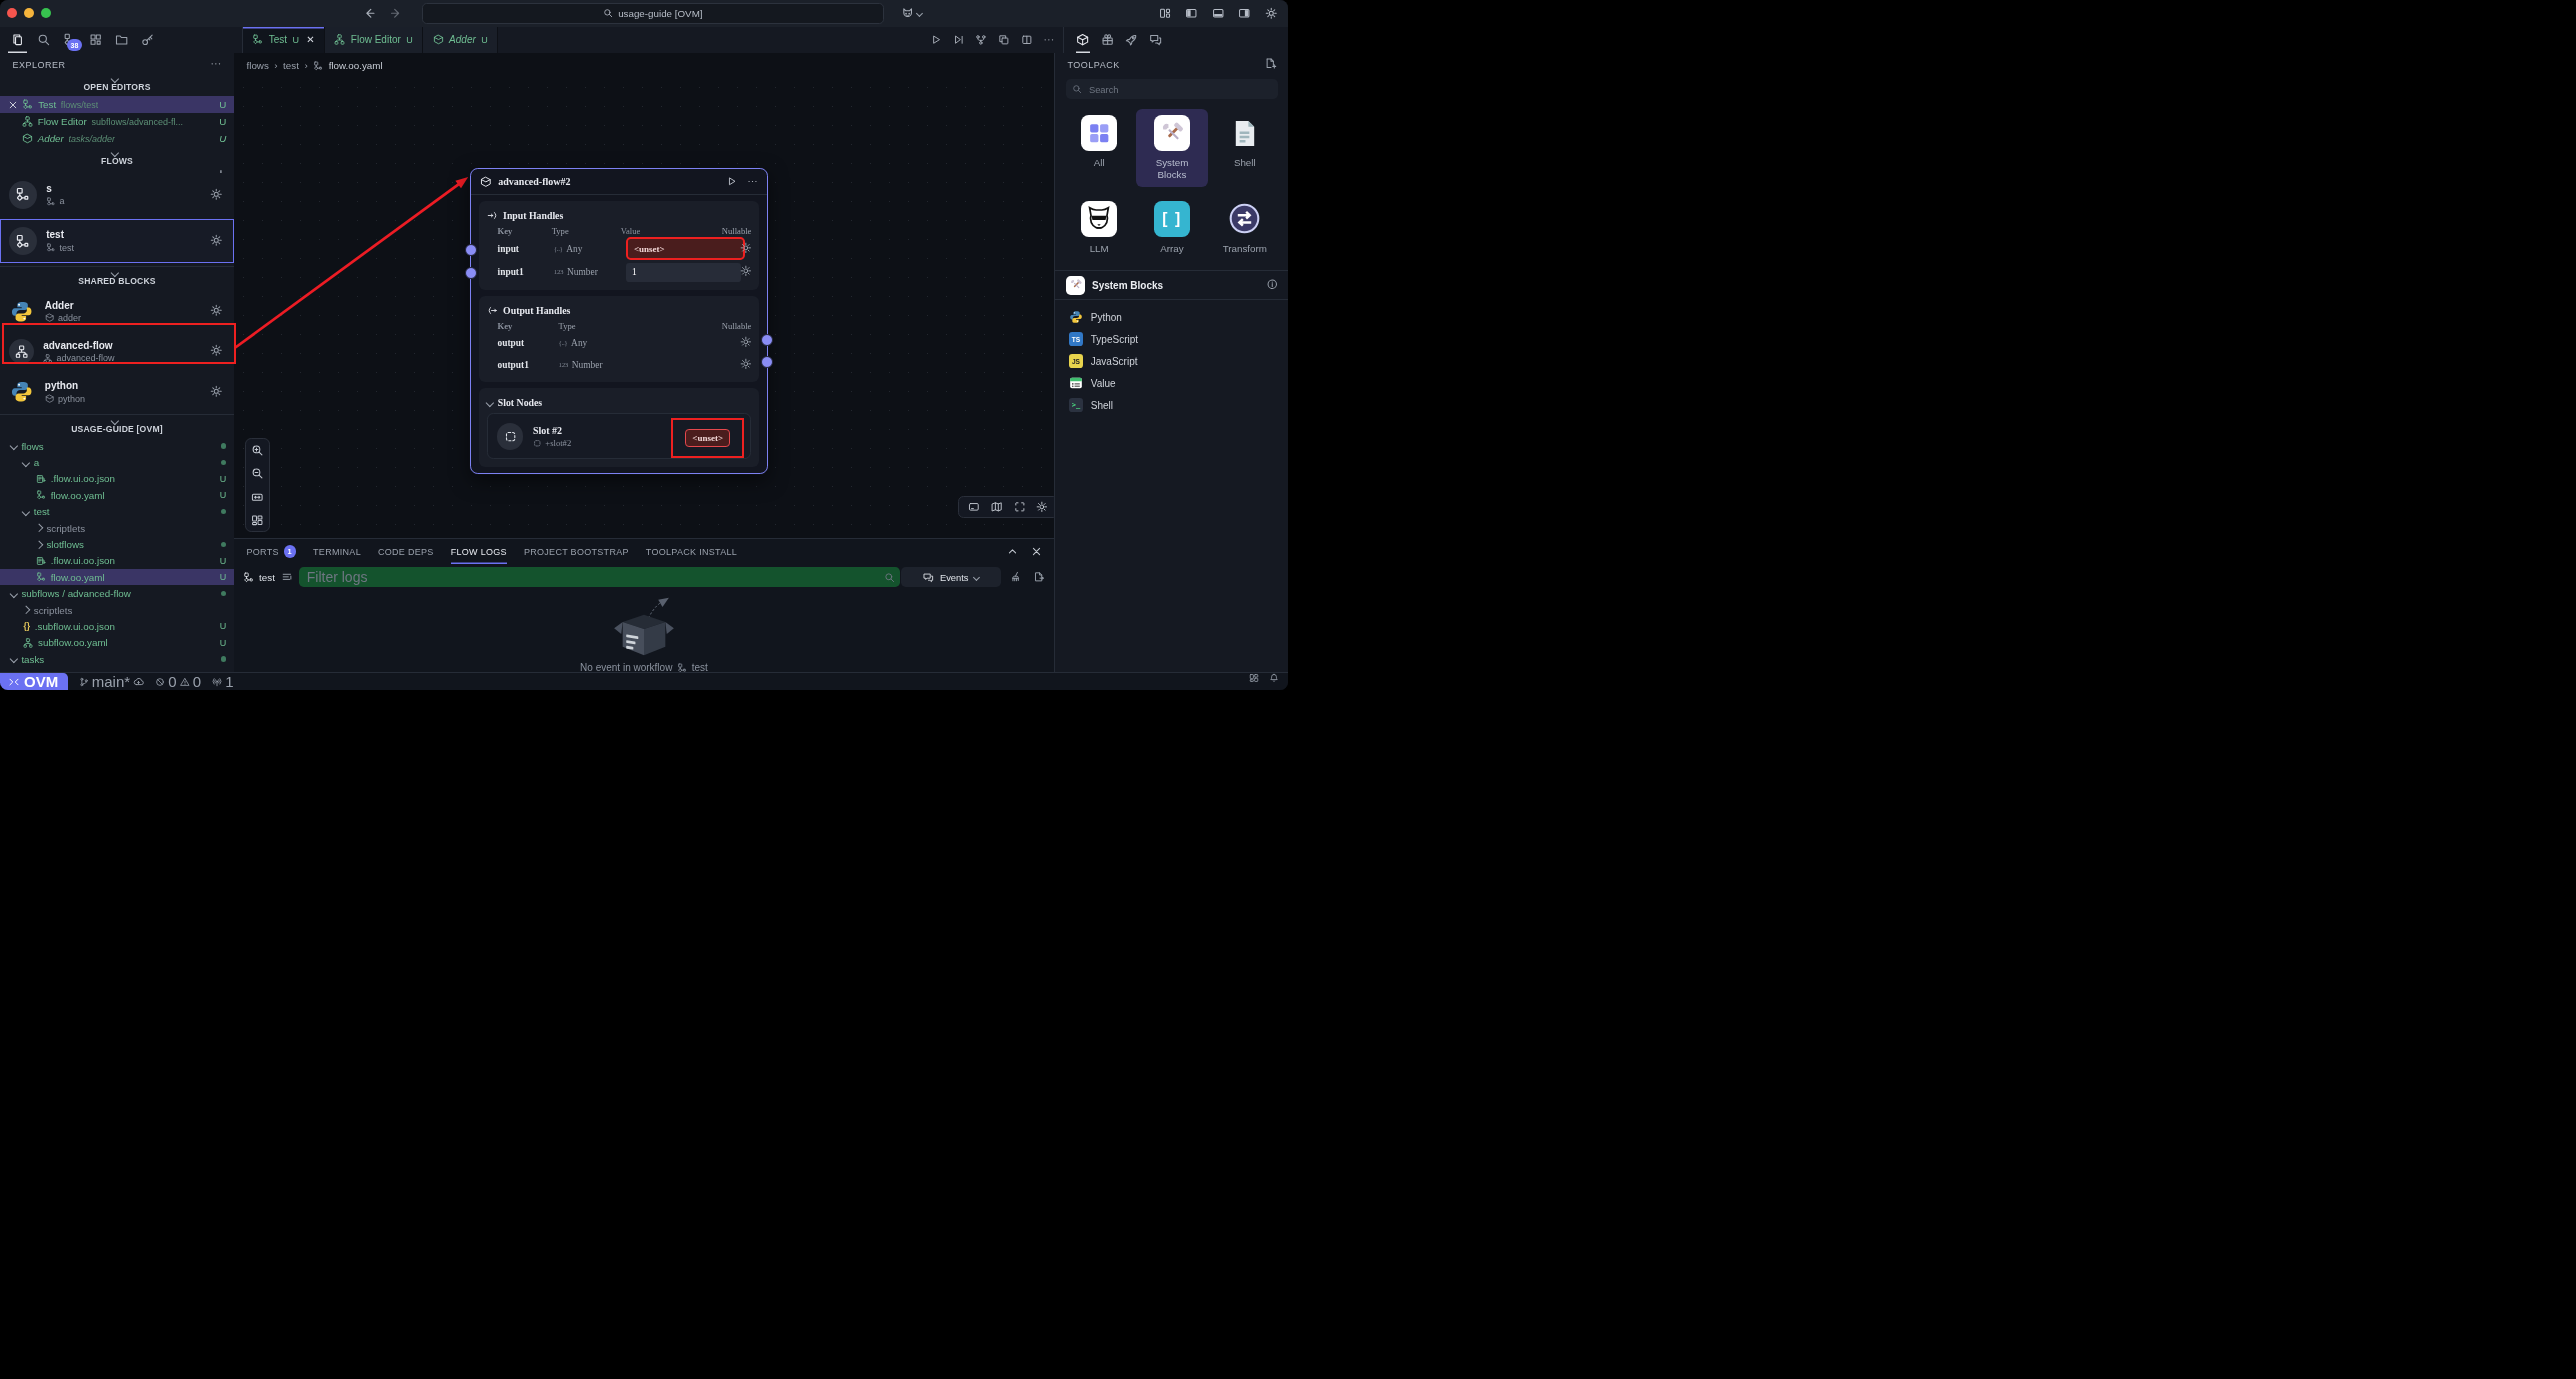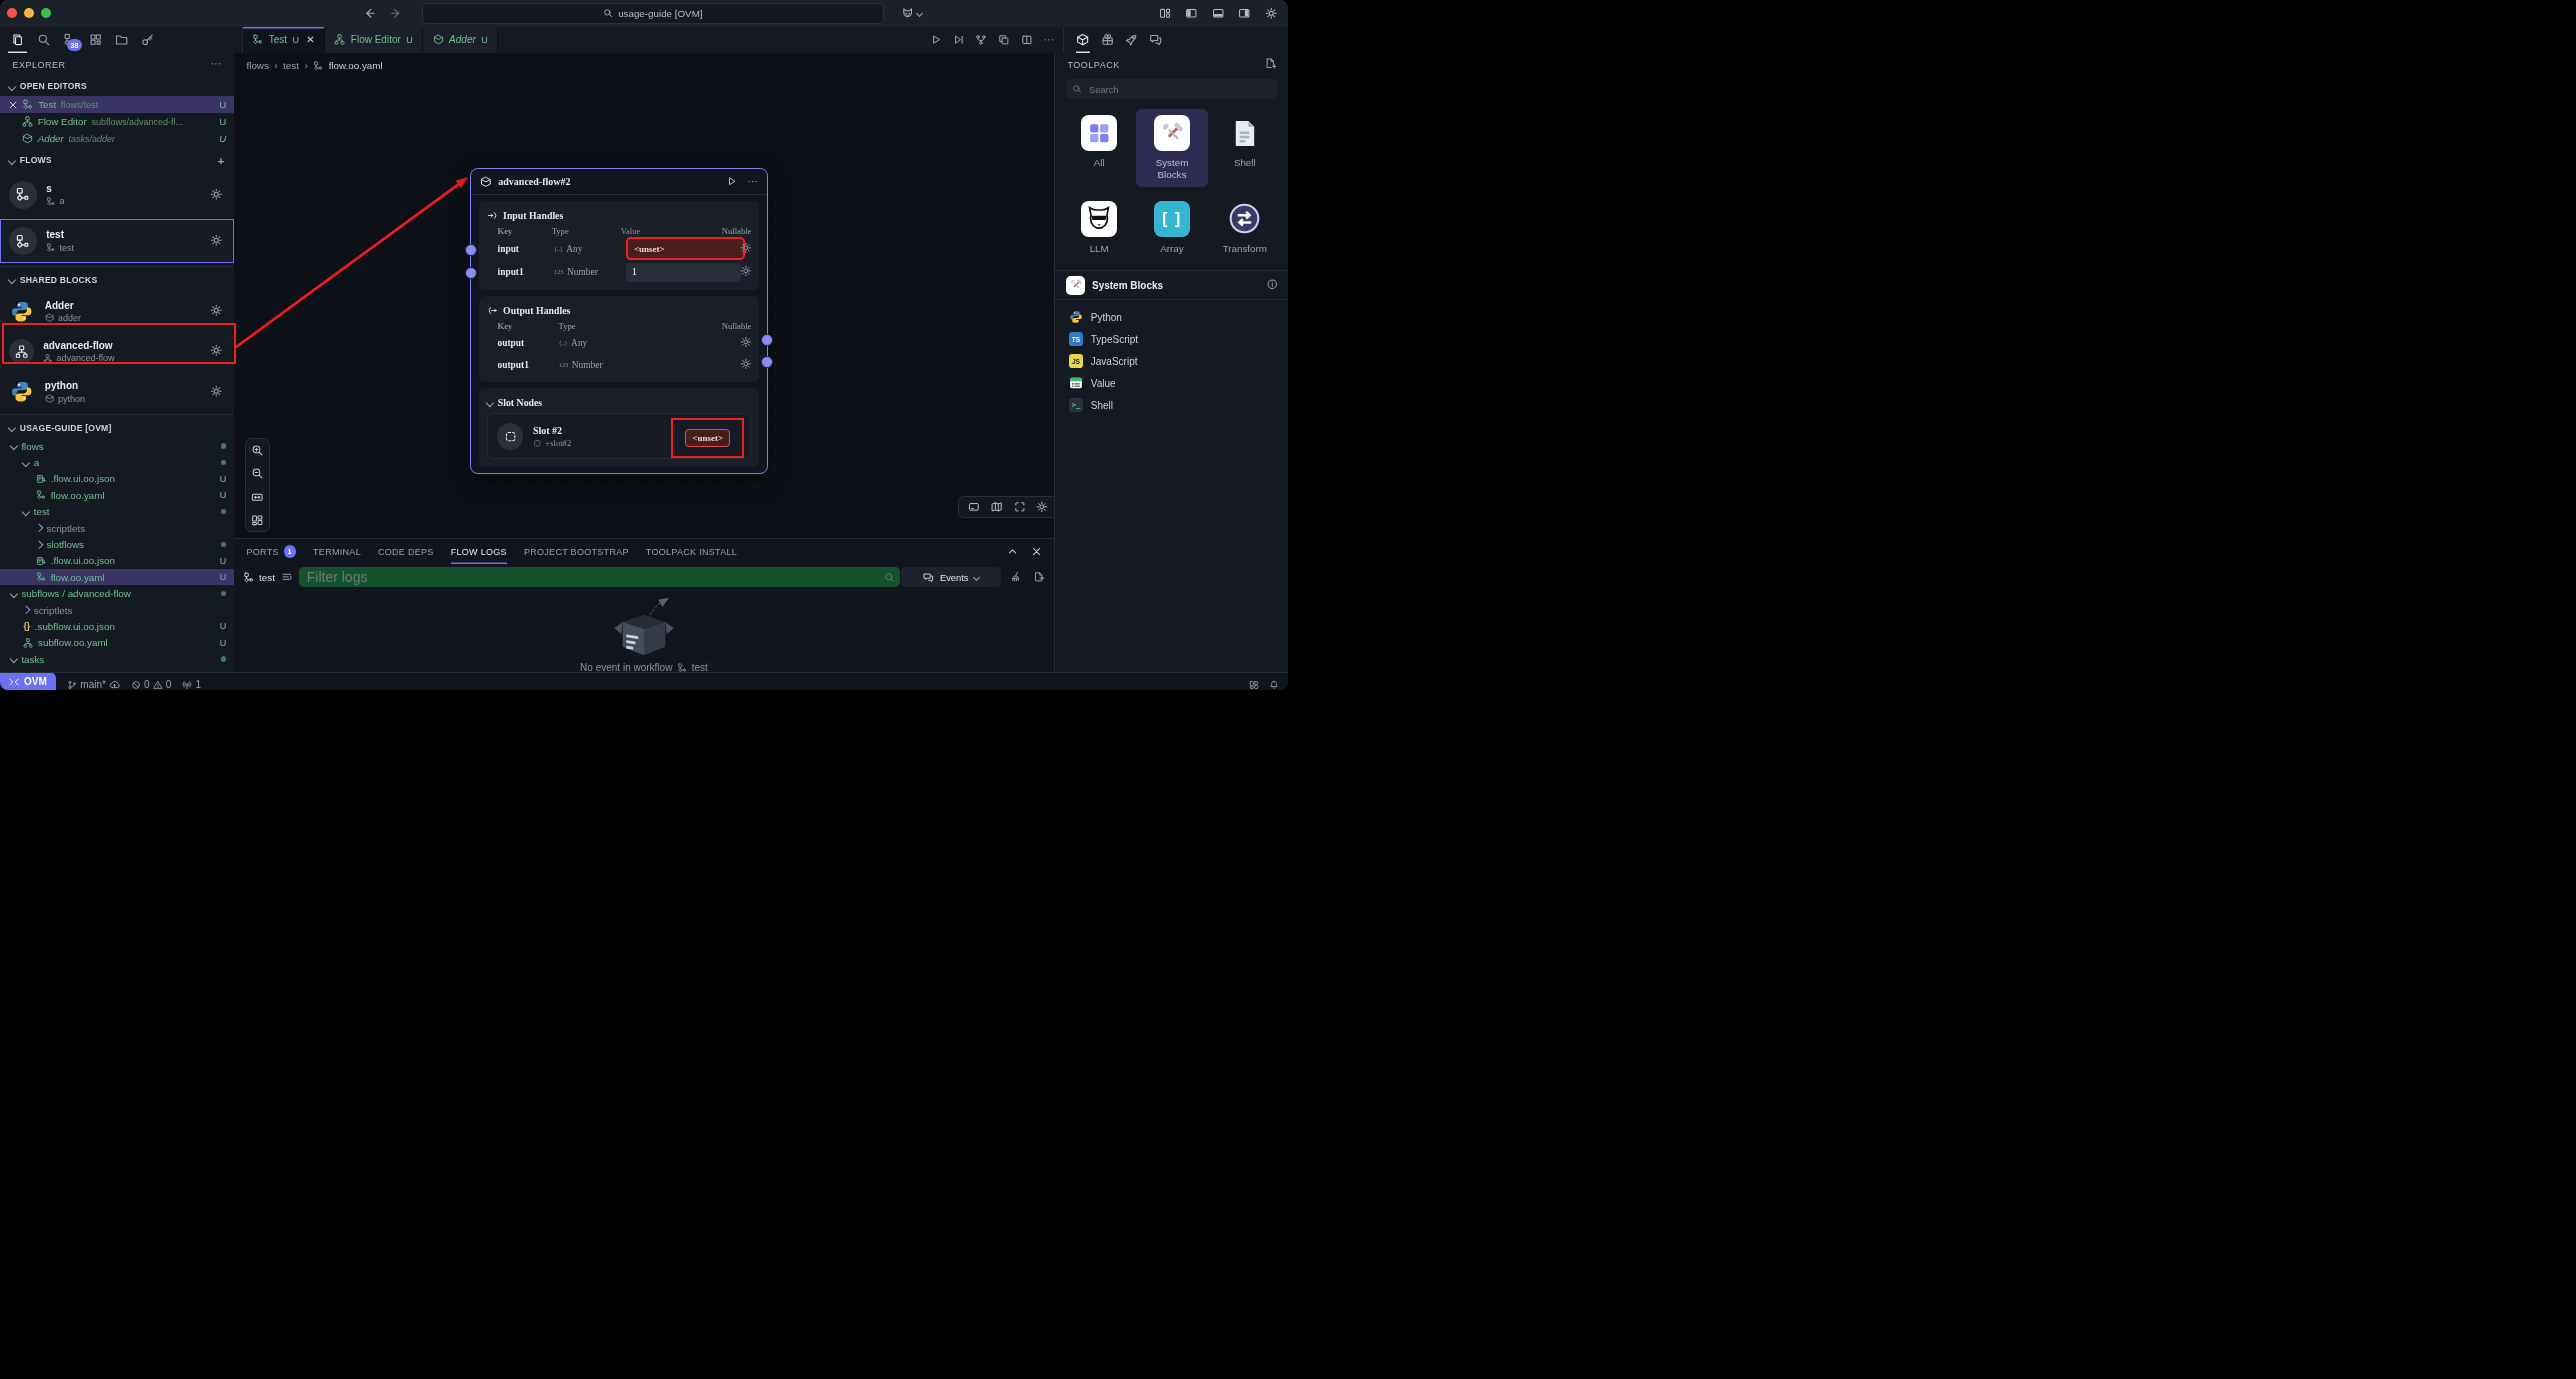--- a/index.html
+++ b/index.html
@@ -26,21 +26,21 @@
   .etab.active{background:#10141c;box-shadow:inset 0 1.6px 0 #6b71f2;}
   .etab .mod{color:#6fbe92;font-size:9px;}
   .etab .x{color:#d6dae2;margin-left:1.6px;}
   .etab.italic span.tname{font-style:italic;}
   #edactions{position:absolute;right:7.8px;top:0;height:26.5px;display:flex;align-items:center;gap:11px;color:#aab0ba;}
   #paneltabs{flex:1;display:flex;align-items:center;gap:11px;padding-left:12.5px;color:#9aa1ac;border-left:0.8px solid #262c37;}
   .ptab{height:26px;display:flex;align-items:center;}
   .ptab.active{color:#e8eaf0;box-shadow:inset 0 -1.6px 0 #d8dbe2;}
   
   #sidebar{position:absolute;left:0;top:53px;width:234px;height:619px;background:#151922;border-right:0.8px solid #262c37;overflow:hidden;}
-  .sechead{display:flex;align-items:center;height:20px;padding:0 9.4px;font-weight:bold;font-size:8.6px;color:#ced3db;letter-spacing:0.2px;}
+  .sechead{display:flex;align-items:center;height:20px;padding:0 9.4px;font-weight:bold;font-size:8.6px;color:#ced3db;letter-spacing:0.2px;flex-direction:column;}
   .sechead .chev{margin-right:4.7px;}
   .sechead .right{margin-left:auto;color:#9aa1ac;}
   #explorerhead{height:23.4px;display:flex;align-items:center;padding:0 12.5px;color:#b6bcc6;font-size:9px;letter-spacing:0.5px;}
   #explorerhead .right{margin-left:auto;}
   .oerow{display:flex;align-items:center;height:17px;padding:0 7.8px 0 22px;gap:4.7px;font-size:9.8px;color:#6fbe92;}
   .oerow .path{color:#5c8f75;font-size:9px;overflow:hidden;white-space:nowrap;}
   .oerow .mod{margin-left:auto;color:#6fbe92;}
   .oerow.sel{background:#3a3565;padding-left:7.8px;}
   .chev{width:4.7px;height:4.7px;border-right:1.1px solid #9aa1ac;border-bottom:1.1px solid #9aa1ac;transform:rotate(45deg);flex:none;}
   .chev.rightd{transform:rotate(-45deg);}
@@ -134,21 +134,21 @@
   #sbhead{height:28px;display:flex;align-items:center;gap:7px;padding:0 11px;border-bottom:0.8px solid #262c37;}
   #sbhead .t{color:#eceef2;font-weight:bold;font-size:10px;}
   #sbhead .right{margin-left:auto;color:#9aa1ac;}
   .sbrow{display:flex;align-items:center;gap:7.8px;height:22px;padding:0 14px;color:#cfd3da;font-size:10px;}
   .miniic{width:14px;height:14px;border-radius:3.1px;display:flex;align-items:center;justify-content:center;flex:none;font-weight:bold;}
   .tsic{background:#3178c6;color:#fff;font-size:6.6px;}
   .jsic{background:#e8d44d;color:#222;font-size:6.6px;}
   .shellic{background:#2b3240;color:#4ade80;font-size:7px;font-family:"DejaVu Sans Mono",monospace;}
   
   #statusbar{position:absolute;left:0;top:672px;width:1288px;height:17px;background:#11151d;border-top:0.8px solid #262c37;
-     display:flex;align-items:flex-end;font-size:10px;color:#9aa1ac;}
+     display:flex;align-items:flex-start;font-size:15px;color:#9aa1ac;}
   #remotepill{height:17px;background:#6b71f2;color:#fff;display:flex;align-items:center;gap:4.7px;padding:0 9.4px;border-radius:0 4.7px 0 0;font-weight:bold;}
   .stitem{display:flex;align-items:center;gap:3.1px;margin-left:11px;}
   #stright{margin-left:auto;margin-right:9.4px;display:flex;gap:9.4px;}
 </style>
 </head>
 <body>
 
 <svg width="0" height="0" style="position:absolute">
 <defs>
 <symbol id="files" viewBox="0 0 16 16">

